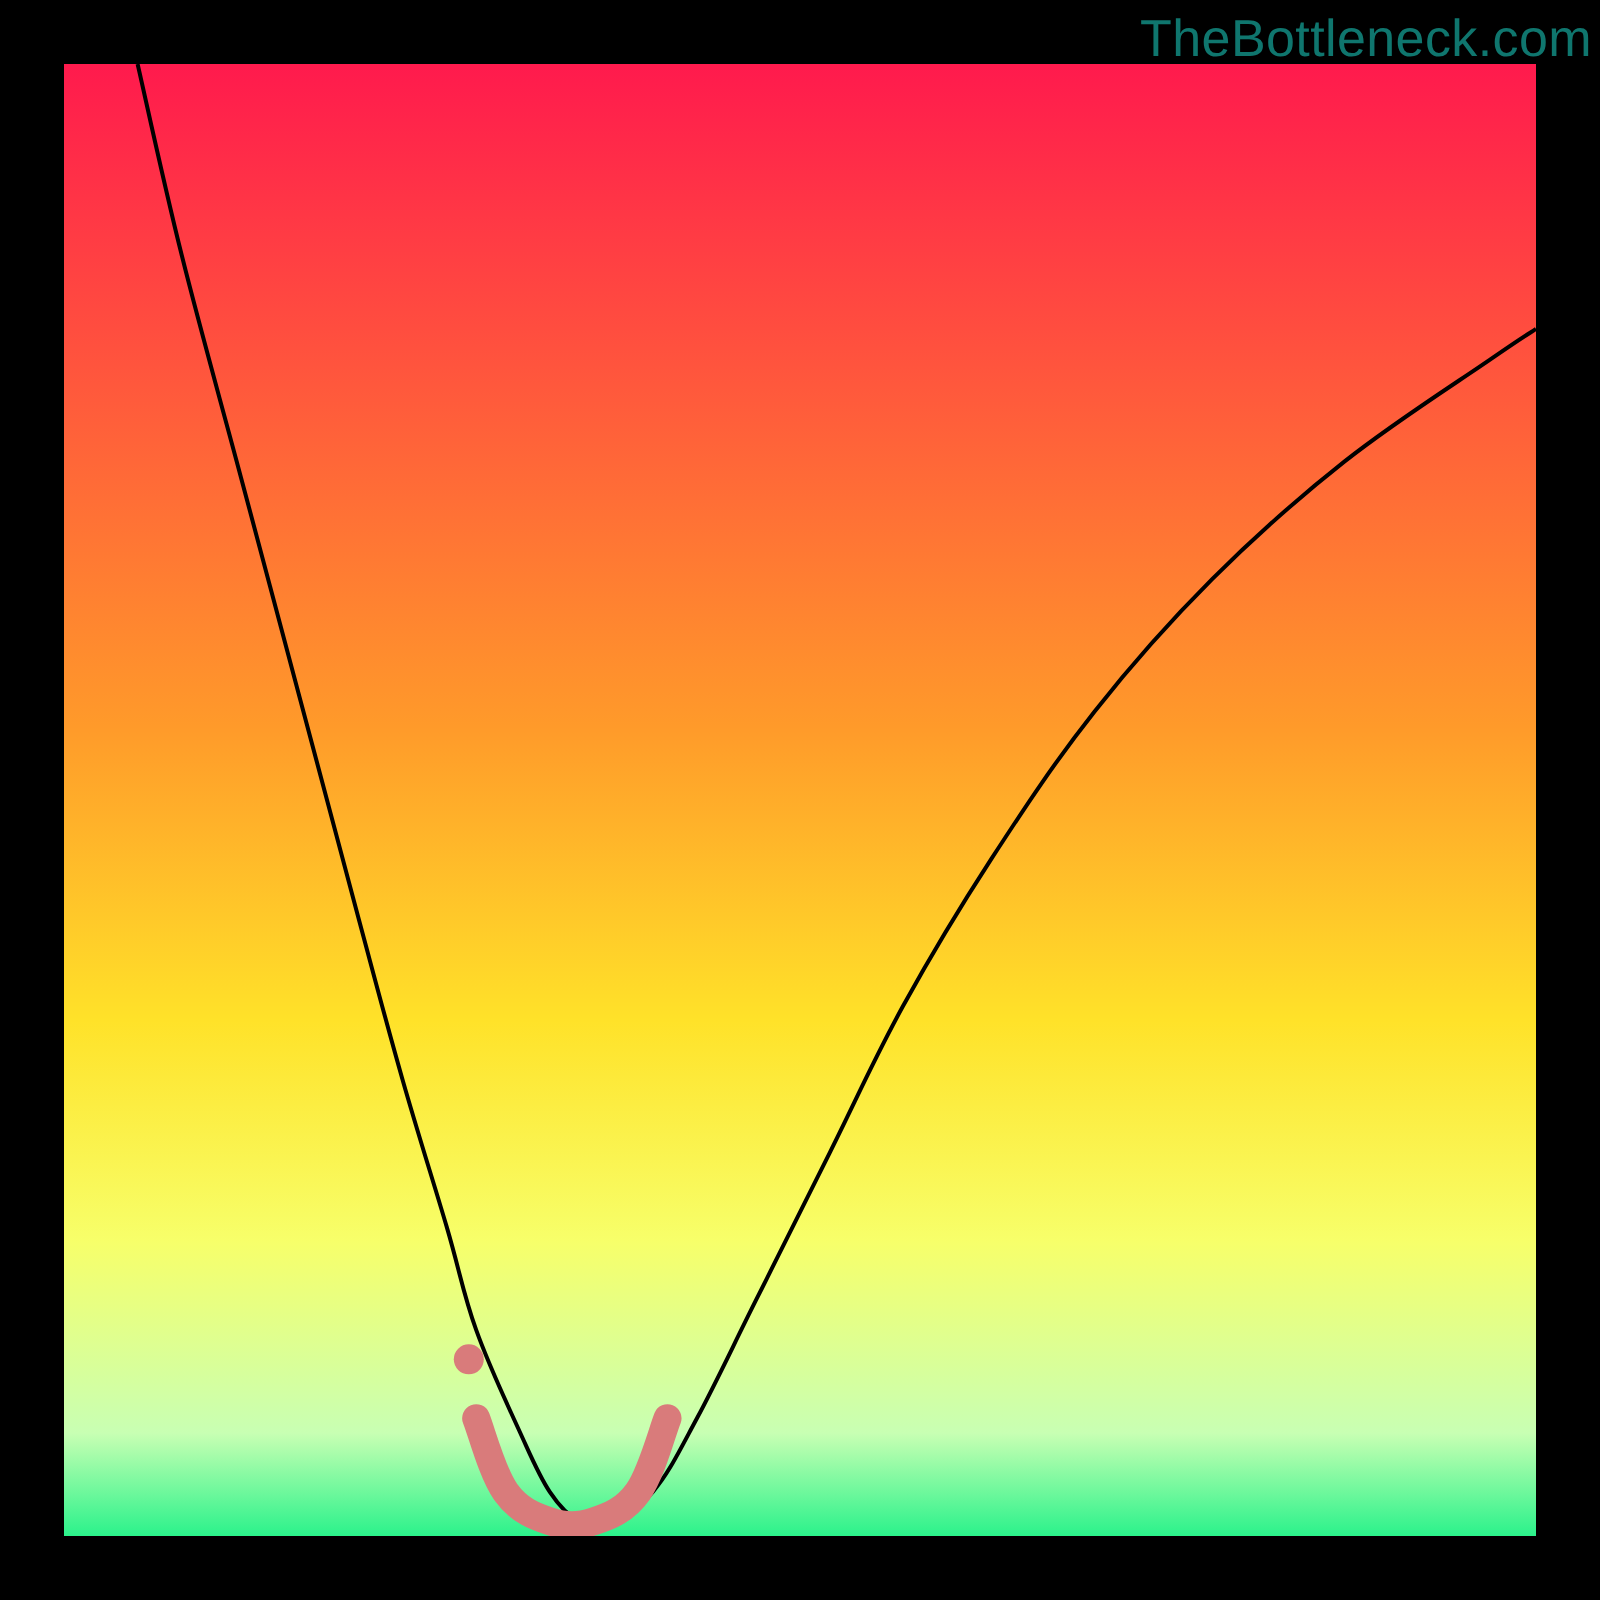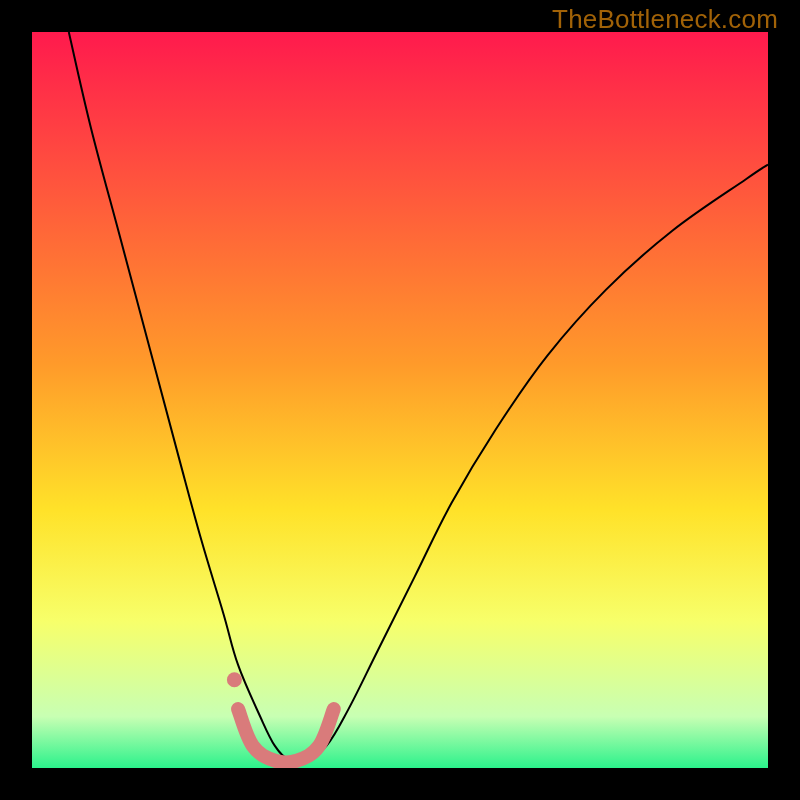--- a/index.html
+++ b/index.html
@@ -23,22 +23,22 @@
     position: absolute;
     top: 32px;
     left: 32px;
     width: 736px;
     height: 736px;
     overflow: hidden;
   }
   .watermark {
     position: absolute;
     top: 4px;
-    right: 22px;
-    color: #a16207;
+    right: 4px;
+    color: #0f766e;
     font-size: 26px;
     font-weight: 500;
     letter-spacing: 0.2px;
     font-family: Arial, Helvetica, sans-serif;
   }
   svg {
     display: block;
   }
 </style>
 </head>

